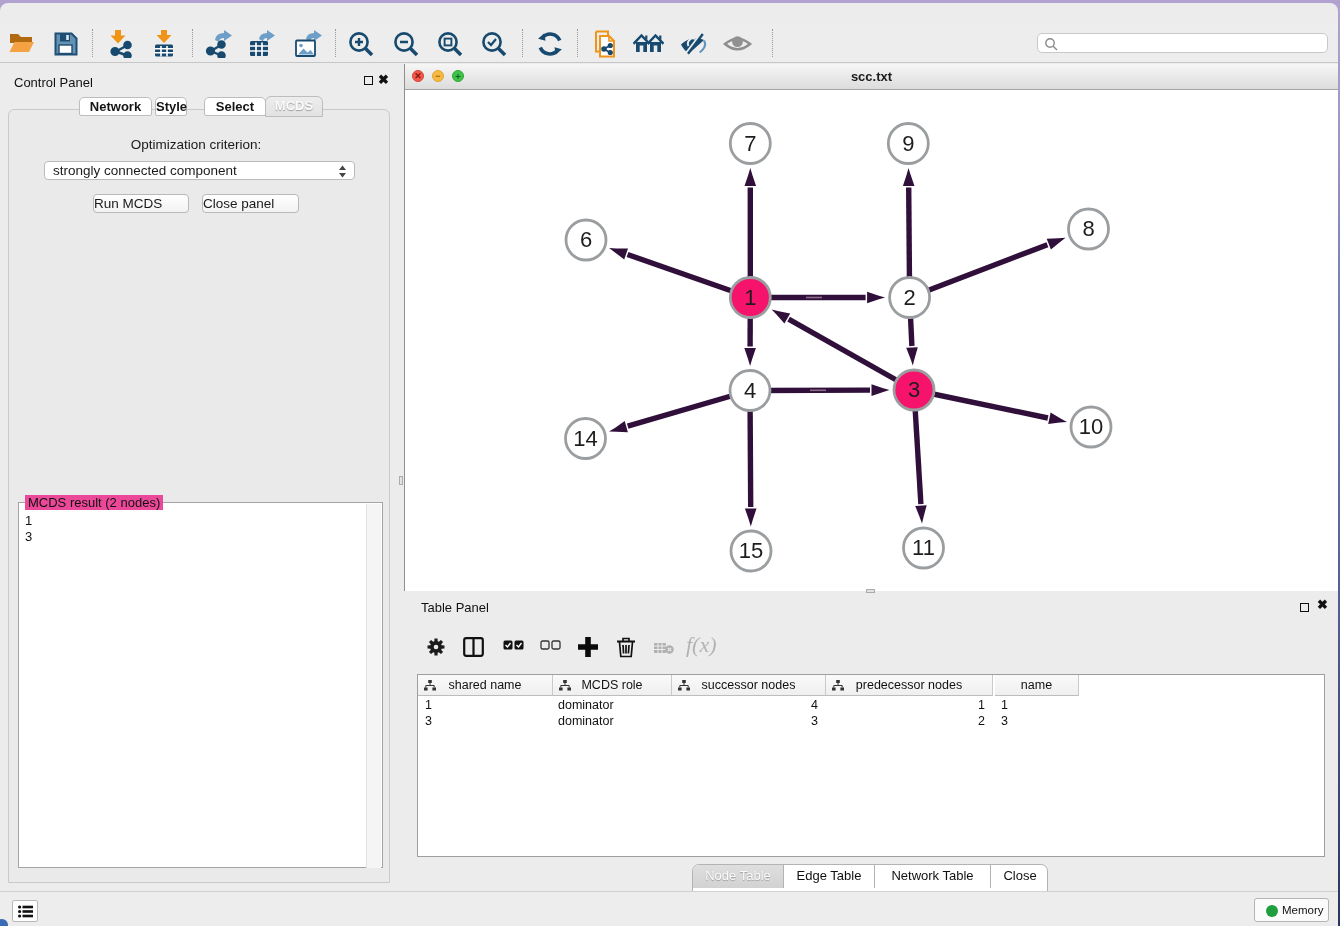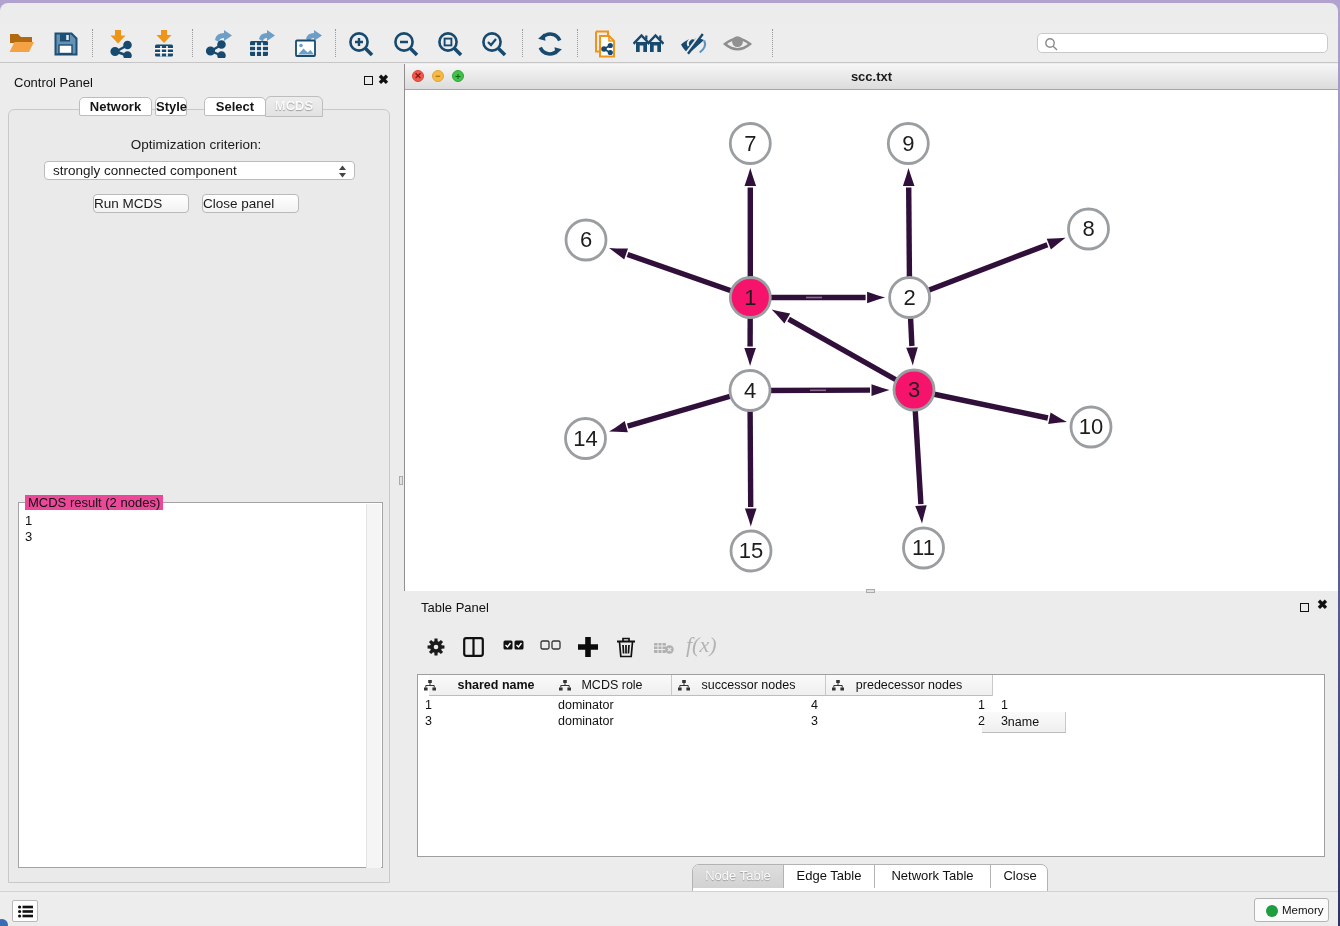--- a/index.html
+++ b/index.html
@@ -381,25 +381,25 @@
           <line x1="0" y1="7.5" x2="12" y2="7.5"></line>
           <line x1="4" y1="1" x2="4" y2="11"></line>
           <line x1="8" y1="1" x2="8" y2="11"></line>
         </g>
       <circle cx="15.5" cy="7.5" r="4.2" fill="#b0b0b0"></circle>
       <path d="M13.8,5.8 l3.4,3.4 M17.2,5.8 l-3.4,3.4" stroke="#ececec" stroke-width="1.2"></path>
     </svg>
     <div class="abs" style="left:278px; top:38px; font-family:'Liberation Serif',serif; font-style:italic; font-size:22px; color:#b3b3b3;">f(x)</div>
 
     <div id="tbl">
-      <div class="th" style="left:11px; width:135px;font-weight:bold;">shared name</div>
+      <div class="th" style="left:0; width:135px;">shared name</div>
       <div class="th" style="left:135px; width:119px;">MCDS role</div>
       <div class="th" style="left:254px; width:154px;">successor nodes</div>
       <div class="th" style="left:408px; width:167px;">predecessor nodes</div>
-      <div class="th" style="left:564px; width:84px;margin-top:37px;">name</div>
+      <div class="th" style="left:577px; width:84px;">name</div>
       <svg class="abs" style="left:6px; top:5px;" width="12" height="11" viewBox="0 0 12 11">
           <g fill="#333">
             <rect x="4.2" y="0" width="3.6" height="3"></rect>
             <rect x="0" y="7.5" width="3.6" height="3"></rect>
             <rect x="8.4" y="7.5" width="3.6" height="3"></rect>
           </g>
           <g stroke="#333" stroke-width="1">
             <path d="M6,3 v2.5 M1.8,7.5 v-2 h8.4 v2" fill="none"></path>
           </g>
         </svg>

